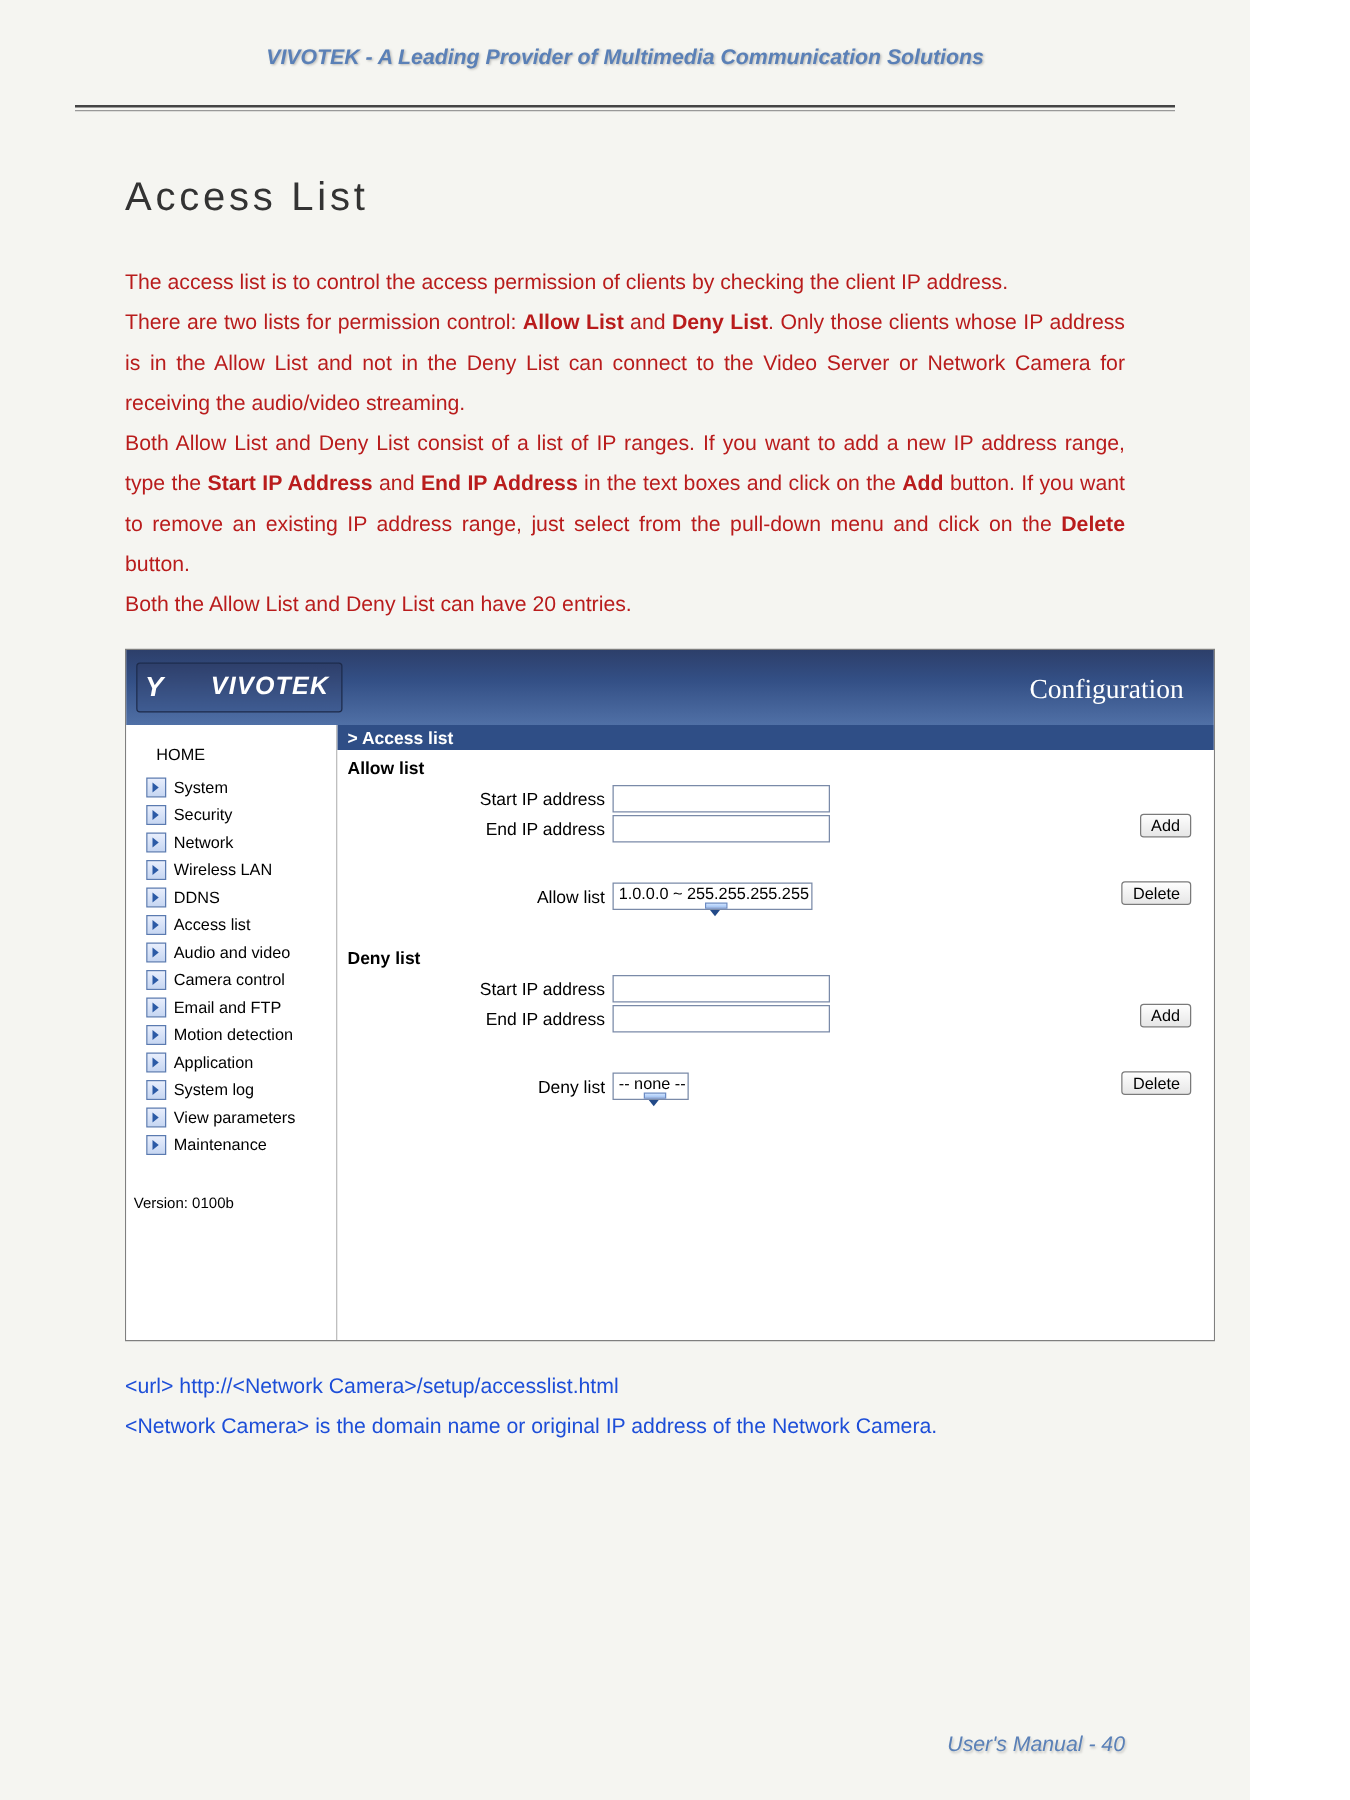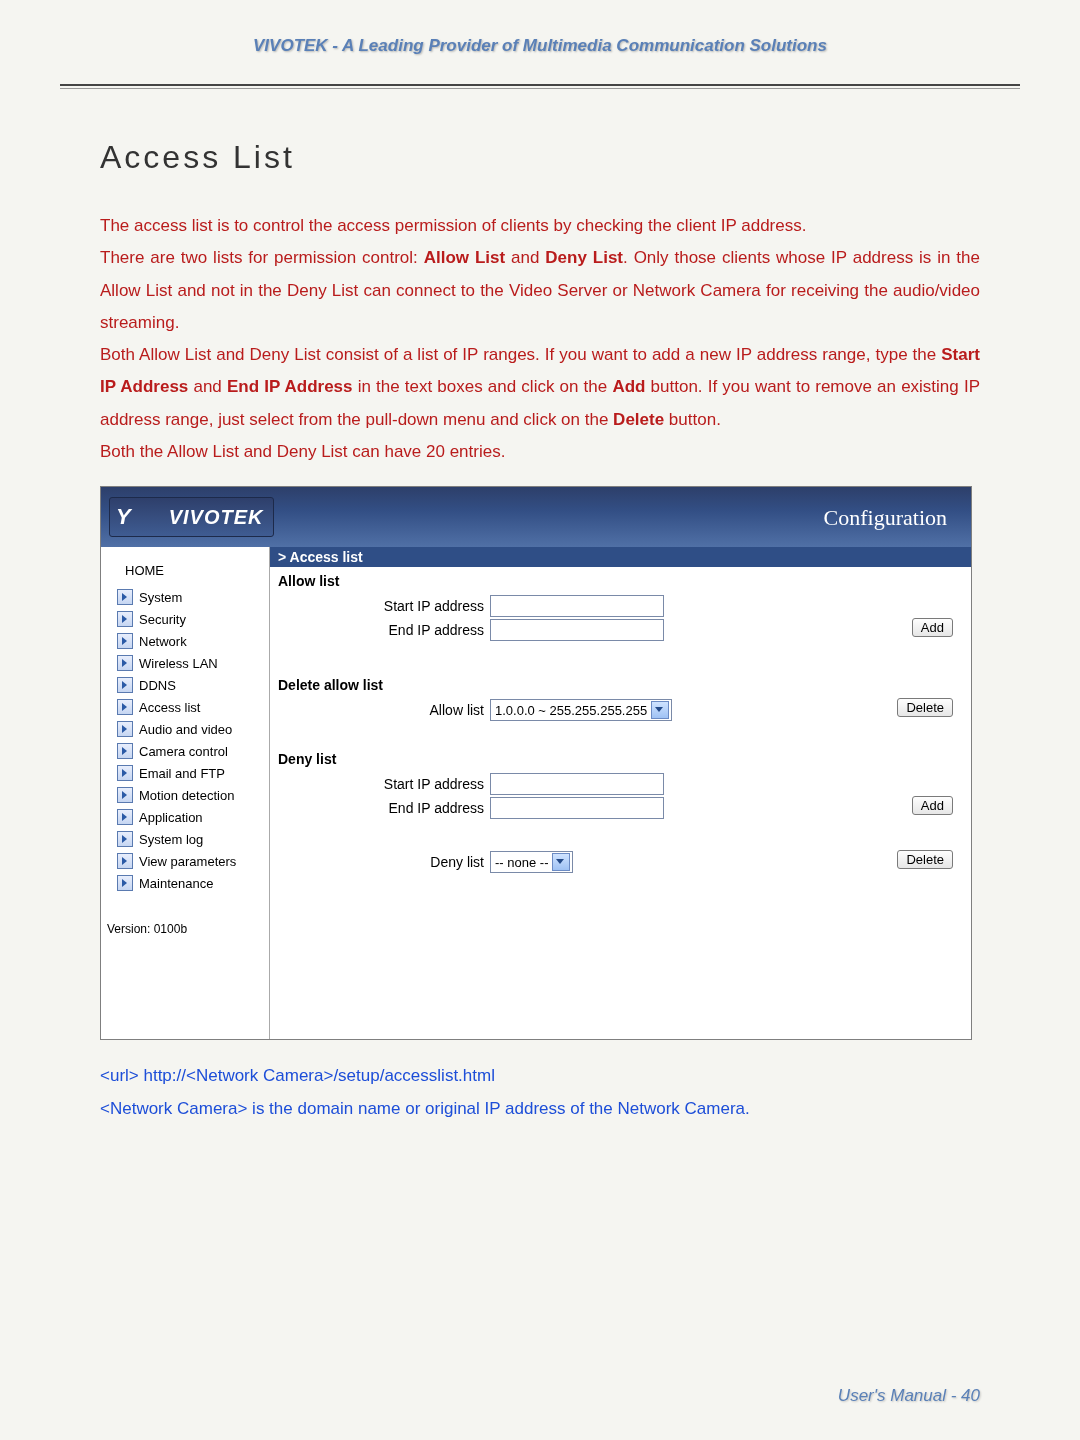--- a/index.html
+++ b/index.html
@@ -1,16 +1,16 @@
 <!DOCTYPE html>
 <html><head>
 <meta charset="utf-8">
 <style>
   html,body{margin:0;padding:0;background:#fff;width:1080px;height:1440px;font-family:Verdana,Arial,sans-serif;color:#222;}
-  .page{width:1080px;min-height:1440px;background:#f5f5f1;position:relative;padding:0;}
+  .page{width:1000px;min-height:1440px;background:#f5f5f1;position:relative;padding:0;}
   .hdr{padding:36px 60px 10px 60px;font-style:italic;font-weight:bold;color:#5a80b7;font-size:17px;text-align:center;text-shadow:1px 1px 2px rgba(0,0,0,.25);}
   .hr1{border:none;border-top:2px solid #444;margin:18px 60px 2px 60px;}
   .hr2{border:none;border-top:1px solid #999;margin:0 60px 50px 60px;}
   .content{padding:0 100px;}
   h1.title{font-family:Arial,Helvetica,sans-serif;font-weight:normal;color:#333;letter-spacing:3px;font-size:32px;margin:0 0 34px 0;}
   .body p{font-family:Liberation Sans, sans-serif;font-size:17px;line-height:1.9;margin:0;color:#b91c1c;text-align:justify;}
   .bold-term{font-weight:bold;}
   .screenshot{margin:18px 0 20px 0;border:1px solid #7f7f7f;width:870px;height:552px;font-size:0;position:relative;background:#fff;}
   
   .ss-top{height:60px;background:linear-gradient(#2d3f6a,#334f85 40%,#5070a6);position:relative;}
@@ -27,21 +27,21 @@
   .nav-icon{width:14px;height:14px;border:1px solid #5a7ab0;background:linear-gradient(#e8eefc,#c6d6f2);position:relative;flex:0 0 14px;}
   .nav-icon::after{content:"";position:absolute;left:4px;top:3px;border-left:5px solid #2b5aa6;border-top:4px solid transparent;border-bottom:4px solid transparent;}
   .nav-version{padding:28px 0 0 6px;font-size:12px;color:#000;}
   .ss-main{flex:1;background:#fff;position:relative;}
   .crumb{background:#2f4e86;color:#fff;font-size:14px;font-weight:bold;padding:2px 8px;}
   .sect-title{font-weight:bold;font-size:14px;padding:6px 0 4px 8px;color:#000;}
   .formrow{display:flex;align-items:center;margin:2px 0;}
   .formlabel{width:214px;text-align:right;padding-right:6px;font-size:14px;color:#000;}
   .forminput{width:172px;height:20px;border:1px solid #7a8aa8;background:#fff;}
   .btn{position:absolute;right:18px;border:1px solid #7a7a7a;border-radius:3px;background:linear-gradient(#fefefe,#e6e6e6);font-size:13px;padding:1px 8px;color:#000;}
-  .selectbox{height:20px;border:1px solid #7a8aa8;background:#fff;font-size:13px;display:inline-flex;align-items:center;padding:0 2px 0 4px;color:#000;}
+  .selectbox{height:20px;border:1px solid #7a8aa8;background:#fff;font-size:13px;display:inline-flex;align-items:center;padding:0 2px 0 4px;color:#000;flex-direction:column;}
   .selectbox .dd{width:16px;height:16px;margin-left:4px;background:linear-gradient(#cfe3ff,#9fc2f4);border:1px solid #6b8bc4;position:relative;}
   .selectbox .dd::after{content:"";position:absolute;left:3px;top:5px;border-left:4px solid transparent;border-right:4px solid transparent;border-top:5px solid #234a88;}
   .after{font-size:17px;line-height:1.9;color:#1d4ed8;margin:0;}
   .footer{position:absolute;bottom:34px;right:100px;font-style:italic;color:#5a80b7;font-size:17px;text-shadow:1px 1px 2px rgba(0,0,0,.2);margin-top:40px;}
 </style>
 </head>
 <body>
 
 <div class="page">
   <div class="hdr">VIVOTEK - A Leading Provider of Multimedia Communication Solutions</div>
@@ -143,21 +143,20 @@
               <div class="formlabel">Start IP address</div>
               <div class="forminput"></div>
             </div>
           <div class="formrow" style="position:relative;">
             <div class="formlabel">End IP address</div>
             <div class="forminput"></div>
             <div class="btn" style="top:-1px;">Add</div>
           </div>
 
           <div style="height:28px;"></div>
-          <div class="sect-title">Delete allow list</div>
           <div class="formrow" style="position:relative;">
             <div class="formlabel">Allow list</div>
             <div class="selectbox">
                 <span>1.0.0.0 ~ 255.255.255.255</span>
                 <span class="dd"></span>
               </div>
             <div class="btn" style="top:-1px;">Delete</div>
           </div>
 
           <div style="height:22px;"></div>

